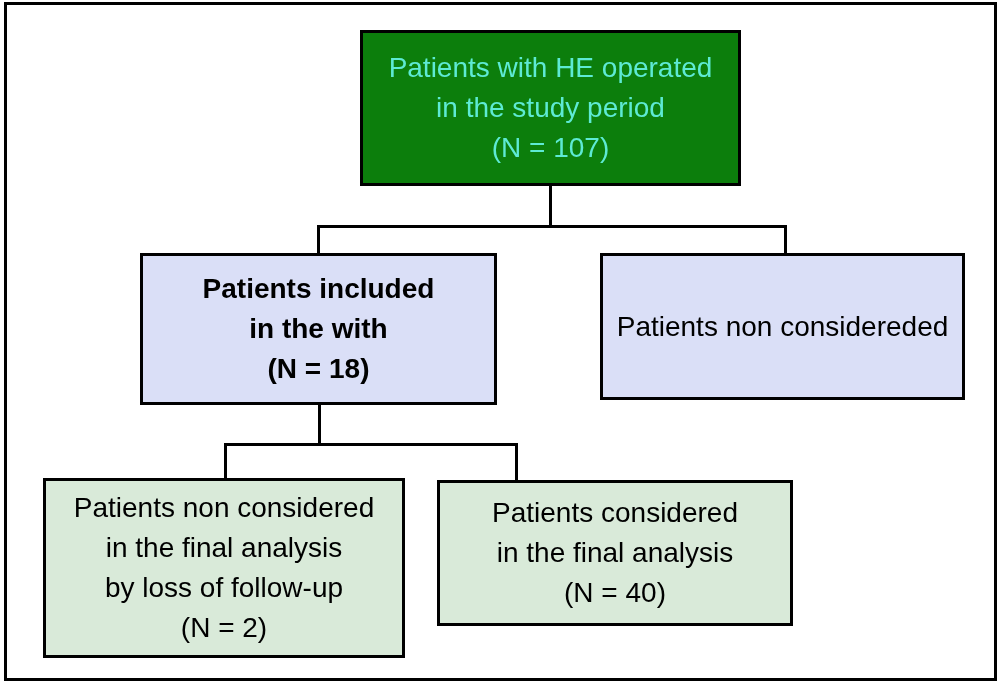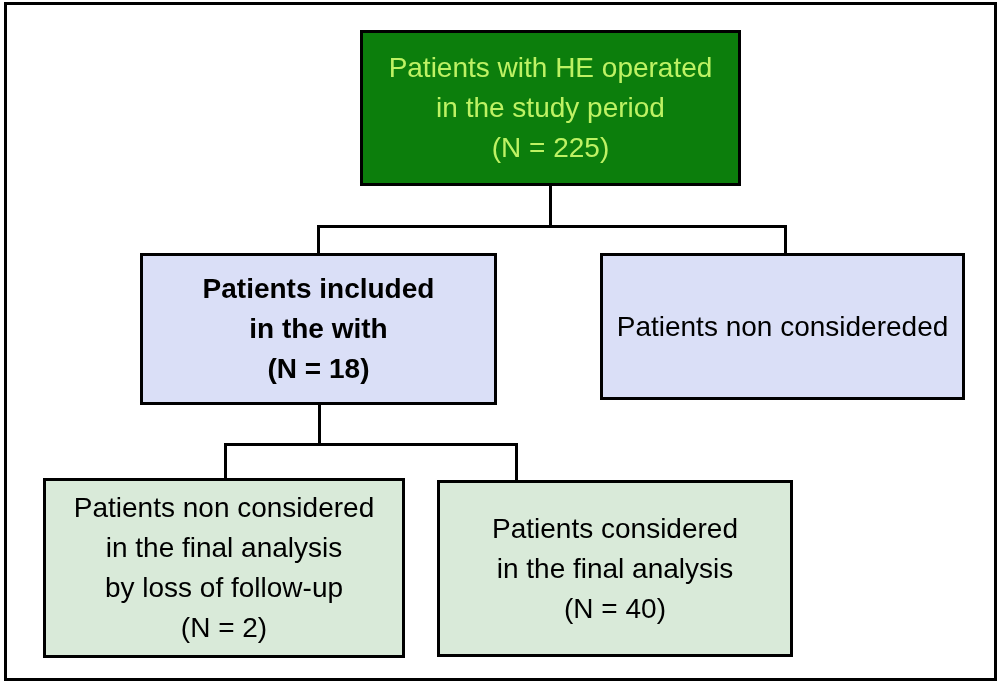--- a/index.html
+++ b/index.html
@@ -31,37 +31,37 @@
     align-items: center;
     text-align: center;
     font-size: 28px;
     line-height: 40px;
     color: #000000;
   }
   .node .line { white-space: nowrap; }
   .node-root {
     left: 360px; top: 30px; width: 381px; height: 156px;
     background: #0c7e0c;
-    color: #bef264;
+    color: #5eead4;
   }
   .node-included {
     left: 140px; top: 253px; width: 357px; height: 152px;
     background: #dadff7;
     font-weight: bold;
   }
   .node-excluded {
     left: 600px; top: 253px; width: 365px; height: 147px;
     background: #dadff7;
   }
   .node-lost {
     left: 43px; top: 478px; width: 362px; height: 180px;
     background: #d9ead9;
   }
   .node-final {
-    left: 437px; top: 480px; width: 356px; height: 177px;
+    left: 437px; top: 480px; width: 356px; height: 146px;
     background: #d9ead9;
   }
   .connector {
     position: absolute;
     background: #000000;
   }
   
   .c-v-root    { left: 549px; top: 186px; width: 3px;   height: 42px; }
   .c-h-top     { left: 317px; top: 225px; width: 470px; height: 3px;  }
   .c-v-left    { left: 317px; top: 225px; width: 3px;   height: 29px; }
@@ -84,21 +84,21 @@
   <div class="connector c-v-left"></div>
   <div class="connector c-v-right"></div>
   <div class="connector c-v-incl"></div>
   <div class="connector c-h-bottom"></div>
   <div class="connector c-v-lost"></div>
   <div class="connector c-v-final"></div>
 
   <div class="node node-root">
     <div class="line">Patients with HE operated</div>
     <div class="line">in the study period</div>
-    <div class="line">(N = 225)</div>
+    <div class="line">(N = 107)</div>
   </div>
 
   <div class="node node-included">
     <div class="line">Patients included</div>
     <div class="line">in the with</div>
     <div class="line">(N = 18)</div>
   </div>
 
   <div class="node node-excluded">
     <div class="line">Patients non considereded</div>

